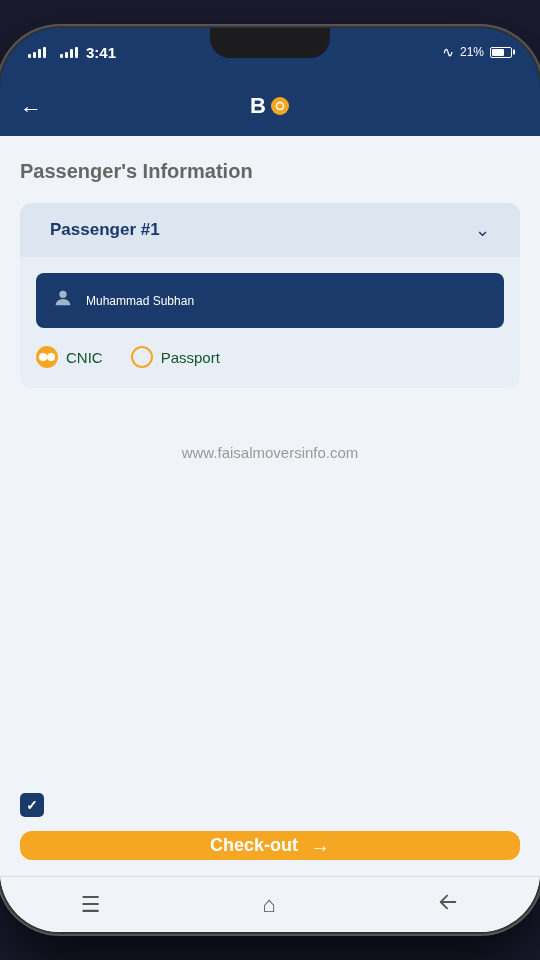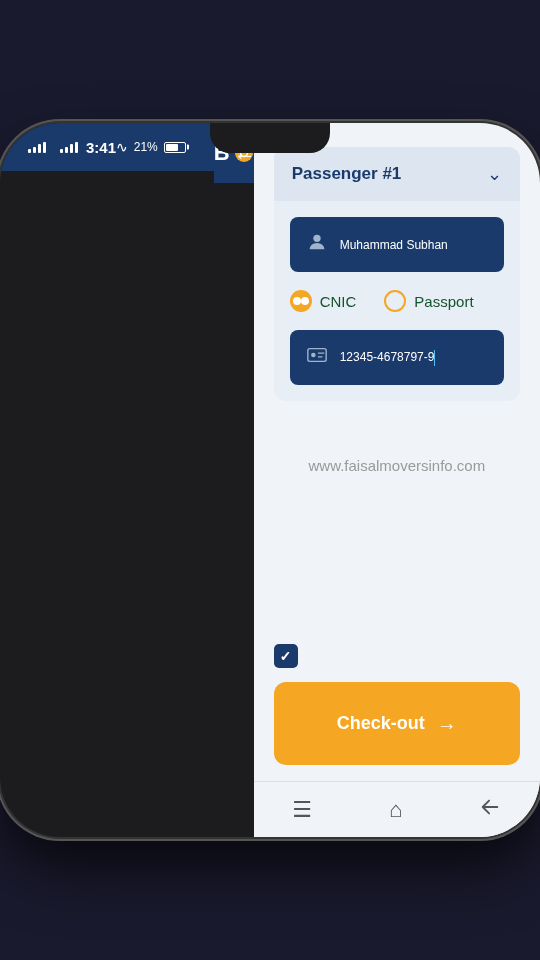--- a/index.html
+++ b/index.html
@@ -8,28 +8,28 @@
       background: #1a1a2e;
       display: flex;
       justify-content: center;
       align-items: center;
       min-height: 100vh;
       font-family: -apple-system, BlinkMacSystemFont, 'Segoe UI', sans-serif;
     }
 
     .phone-shell {
       width: 540px;
-      height: 714px;
+      height: 904px;
       background: #1c1c1e;
       border-radius: 60px;
       position: relative;
       box-shadow: 0 0 0 2px #333, 0 0 0 4px #555, 0 30px 60px rgba(0,0,0,0.7);
       overflow: hidden;
       display: flex;
-      flex-direction: row;
+      flex-direction: column;
     }
 
     
     .status-bar {
       background: #1a3a6b;
       height: 48px;
       display: flex;
       align-items: center;
       justify-content: space-between;
       padding: 0 28px;
@@ -190,21 +190,21 @@
     
     .passenger-card {
       background: #e8eef5;
       border-radius: 12px;
       overflow: hidden;
       margin-bottom: 16px;
     }
 
     .passenger-header {
       background: #dce5f0;
-      padding: 16px 18px;
+      padding: 16px 30px;
       display: flex;
       align-items: center;
       justify-content: space-between;
       cursor: pointer;
     }
 
     .passenger-header-title {
       font-size: 17px;
       font-weight: 700;
       color: #1a3a6b;
@@ -343,21 +343,21 @@
     }
 
     .terms-text {
       font-size: 14px;
       color: #444;
     }
 
     .checkout-btn {
       background: #f5a623;
       border-radius: 12px;
-      padding: 30px;
+      padding: 3px;
       display: flex;
       align-items: center;
       justify-content: center;
       gap: 12px;
       cursor: pointer;
       width: 100%;
       border: none;
     }
 
     .checkout-label {
@@ -427,20 +427,21 @@
         <svg width="10" height="10" viewBox="0 0 10 10">
           <circle cx="5" cy="5" r="3.5" fill="none" stroke="white" stroke-width="1.5"></circle>
         </svg>
       </div>
     </div>
   </div>
 
   <div class="app-content">
     <div class="content-scroll">
 
+      <div class="page-title">Passenger's Information</div>
 
       <div class="passenger-card">
         <div class="passenger-header">
           <span class="passenger-header-title">Passenger #1</span>
           <span class="chevron-icon">⌄</span>
         </div>
 
         <div class="passenger-body">
 
           <div class="input-field">
@@ -459,33 +460,20 @@
                 <div style="width:8px;height:8px;border-radius:50%;background:white;"></div>
               </div>
               <span class="radio-label">CNIC</span>
             </div>
             <div class="radio-option">
               <div class="radio-circle"></div>
               <span class="radio-label">Passport</span>
             </div>
           </div>
 
-          <div class="input-field">
-            <span class="field-icon">
-              <svg width="22" height="22" viewBox="0 0 24 24" fill="none">
-                <rect x="2" y="5" width="20" height="14" rx="2" stroke="#a0b4cc" stroke-width="1.5"></rect>
-                <circle cx="8" cy="12" r="2.5" fill="#a0b4cc"></circle>
-                <line x1="13" y1="10" x2="20" y2="10" stroke="#a0b4cc" stroke-width="1.5"></line>
-                <line x1="13" y1="14" x2="18" y2="14" stroke="#a0b4cc" stroke-width="1.5"></line>
-              </svg>
-            </span>
-            <span class="field-value">
-              <span>12345-4678797-9</span><span class="field-cursor"></span>
-            </span>
-          </div>
 
         </div>
       </div>
 
       <div class="watermark">www.faisalmoversinfo.com</div>
 
     </div>
 
     <div class="bottom-section">
       <div class="terms-row">

